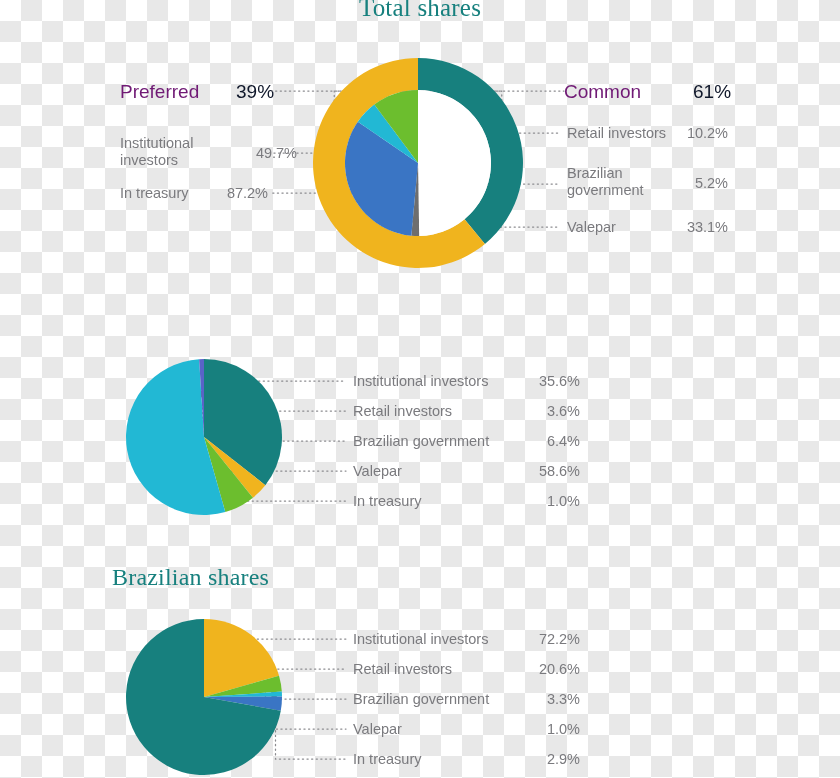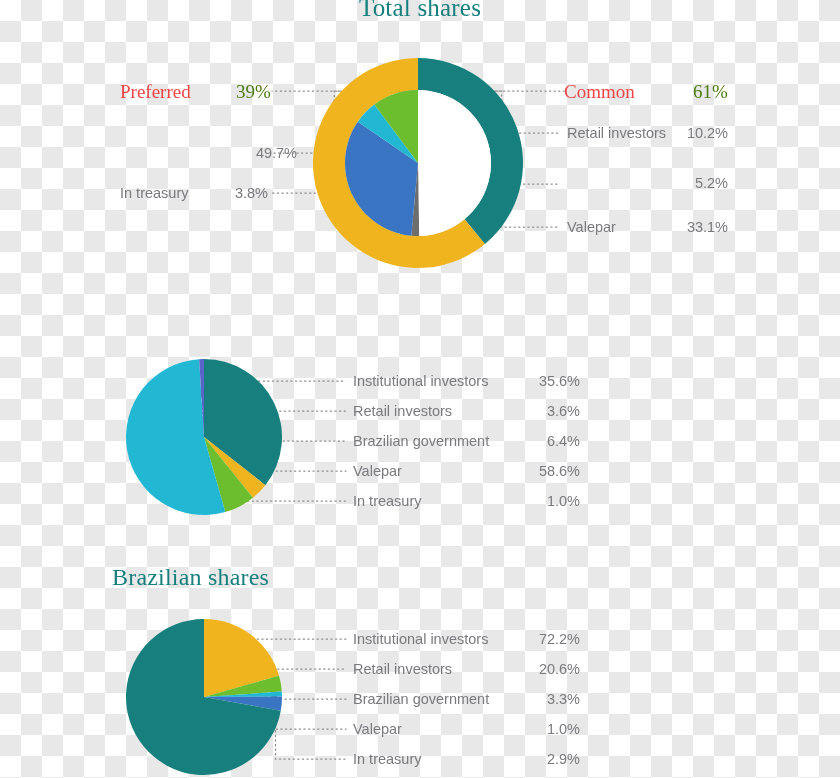--- a/index.html
+++ b/index.html
@@ -44,28 +44,28 @@
     position: absolute;
     left: 112px;
     font-size: 24px;
     letter-spacing: .2px;
   }
   .sec-common-title { top: 303px; }
   .sec-pref-title   { top: 564px; }
 
   .hdr-label {
     position: absolute;
-    font-family: Liberation Serif, serif;
-    color: #ef4444;
+    font-family: Liberation Sans, sans-serif;
+    color: #701a75;
     font-size: 19px;
   }
   .hdr-pct {
     position: absolute;
-    font-family: Liberation Serif, serif;
-    color: #4d7c0f;
+    font-family: Liberation Sans, sans-serif;
+    color: #0f172a;
     font-size: 19px;
   }
 
   .row-label {
     position: absolute;
     color: #7a7a7e;
     font-size: 14.5px;
     line-height: 17px;
     white-space: pre-line;
   }
@@ -100,28 +100,32 @@
 <div class="stage">
 
   <div class="main-title serif-teal">Total shares</div>
 
   <div class="hdr-label" style="left:120px; top:81px;">Preferred</div>
   <div class="hdr-pct" style="left:236px; top:81px;">39%</div>
 
   <div class="hdr-label" style="left:564px; top:81px;">Common</div>
   <div class="hdr-pct" style="left:693px; top:81px;">61%</div>
 
+  <div class="row-label" style="left:120px; top:135px; width:120px;">Institutional
+investors</div>
   <div class="row-pct" style="left:190px; top:145px; width:78px;margin-left:29px;">49.7%</div>
 
   <div class="row-label" style="left:120px; top:185px; width:130px;">In treasury</div>
-  <div class="row-pct" style="left:190px; top:185px; width:78px;">3.8%</div>
+  <div class="row-pct" style="left:190px; top:185px; width:78px;">87.2%</div>
 
   <div class="row-label" style="left:567px; top:125px; width:150px;">Retail investors</div>
   <div class="row-pct" style="left:668px; top:125px; width:60px;">10.2%</div>
 
+  <div class="row-label" style="left:567px; top:165px; width:150px;">Brazilian
+government</div>
   <div class="row-pct" style="left:668px; top:175px; width:60px;">5.2%</div>
 
   <div class="row-label" style="left:567px; top:219px; width:150px;">Valepar</div>
   <div class="row-pct" style="left:668px; top:219px; width:60px;">33.1%</div>
 
 
   <div class="row-label" style="left:353px; top:373px;">Institutional investors</div>
   <div class="row-pct" style="left:500px; top:373px; width:80px;">35.6%</div>
 
   <div class="row-label" style="left:353px; top:403px;">Retail investors</div>

